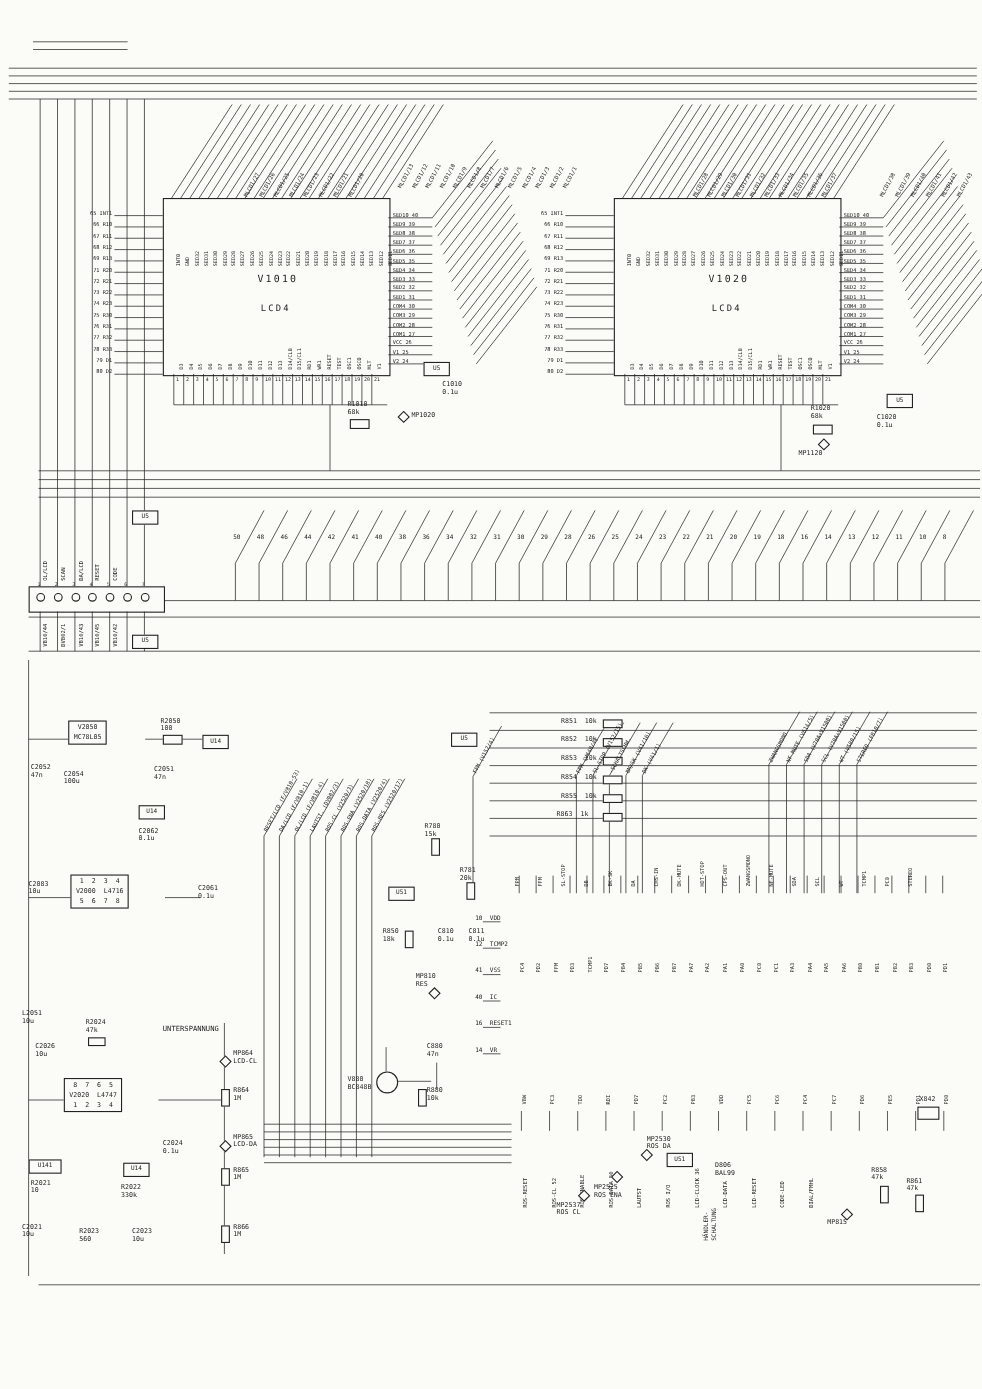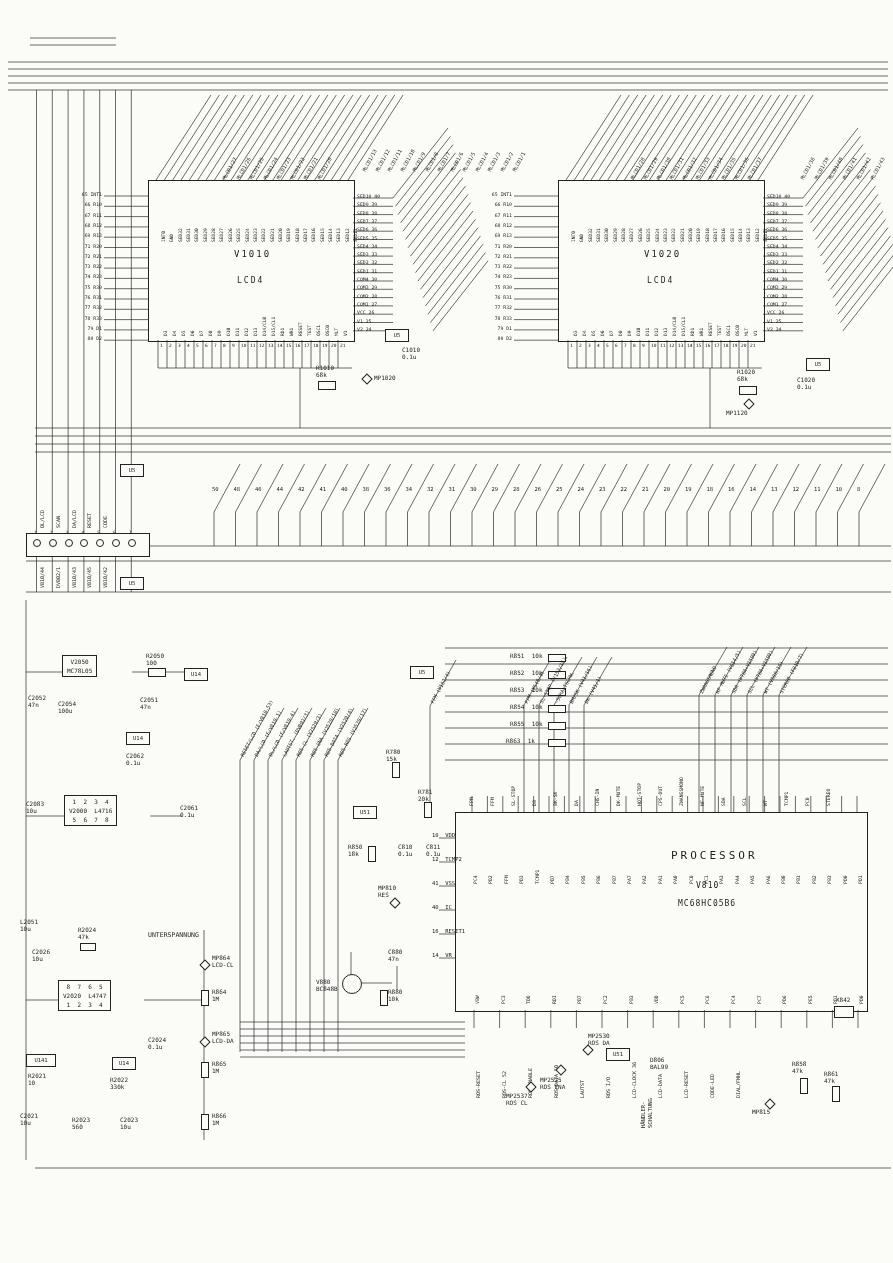--- a/index.html
+++ b/index.html
@@ -492,25 +492,20 @@
   <div class="ic" style="left:148px;top:180px;width:205px;height:160px">
     <span class="ic-ref" style="left:85px;top:68px">V1010</span>
     <span class="ic-type" style="left:88px;top:95px">LCD4</span>
   </div>
 
   <div class="ic" style="left:558px;top:180px;width:205px;height:160px">
     <span class="ic-ref" style="left:85px;top:68px">V1020</span>
     <span class="ic-type" style="left:88px;top:95px">LCD4</span>
   </div>
 
-  <div class="ic" style="left:455px;top:812px;width:411px;height:198px">
-    <span class="ptitle" style="left:215px;top:36px">PROCESSOR</span>
-    <span class="pref" style="left:240px;top:68px">V810</span>
-    <span class="ppart" style="left:222px;top:86px">MC68HC05B6</span>
-  </div>
 
   <div class="connbox" style="left:26px;top:533px;width:122px;height:22px"></div>
   <div class="circ" style="left:33px;top:539px;width:6px;height:6px"></div>
   <div class="circ" style="left:49px;top:539px;width:6px;height:6px"></div>
   <div class="circ" style="left:65px;top:539px;width:6px;height:6px"></div>
   <div class="circ" style="left:80px;top:539px;width:6px;height:6px"></div>
   <div class="circ" style="left:96px;top:539px;width:6px;height:6px"></div>
   <div class="circ" style="left:112px;top:539px;width:6px;height:6px"></div>
   <div class="circ" style="left:128px;top:539px;width:6px;height:6px"></div>
 

